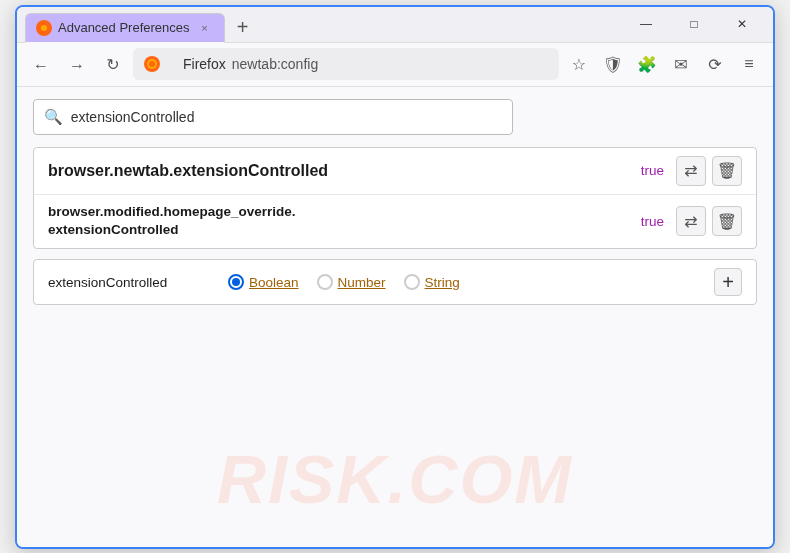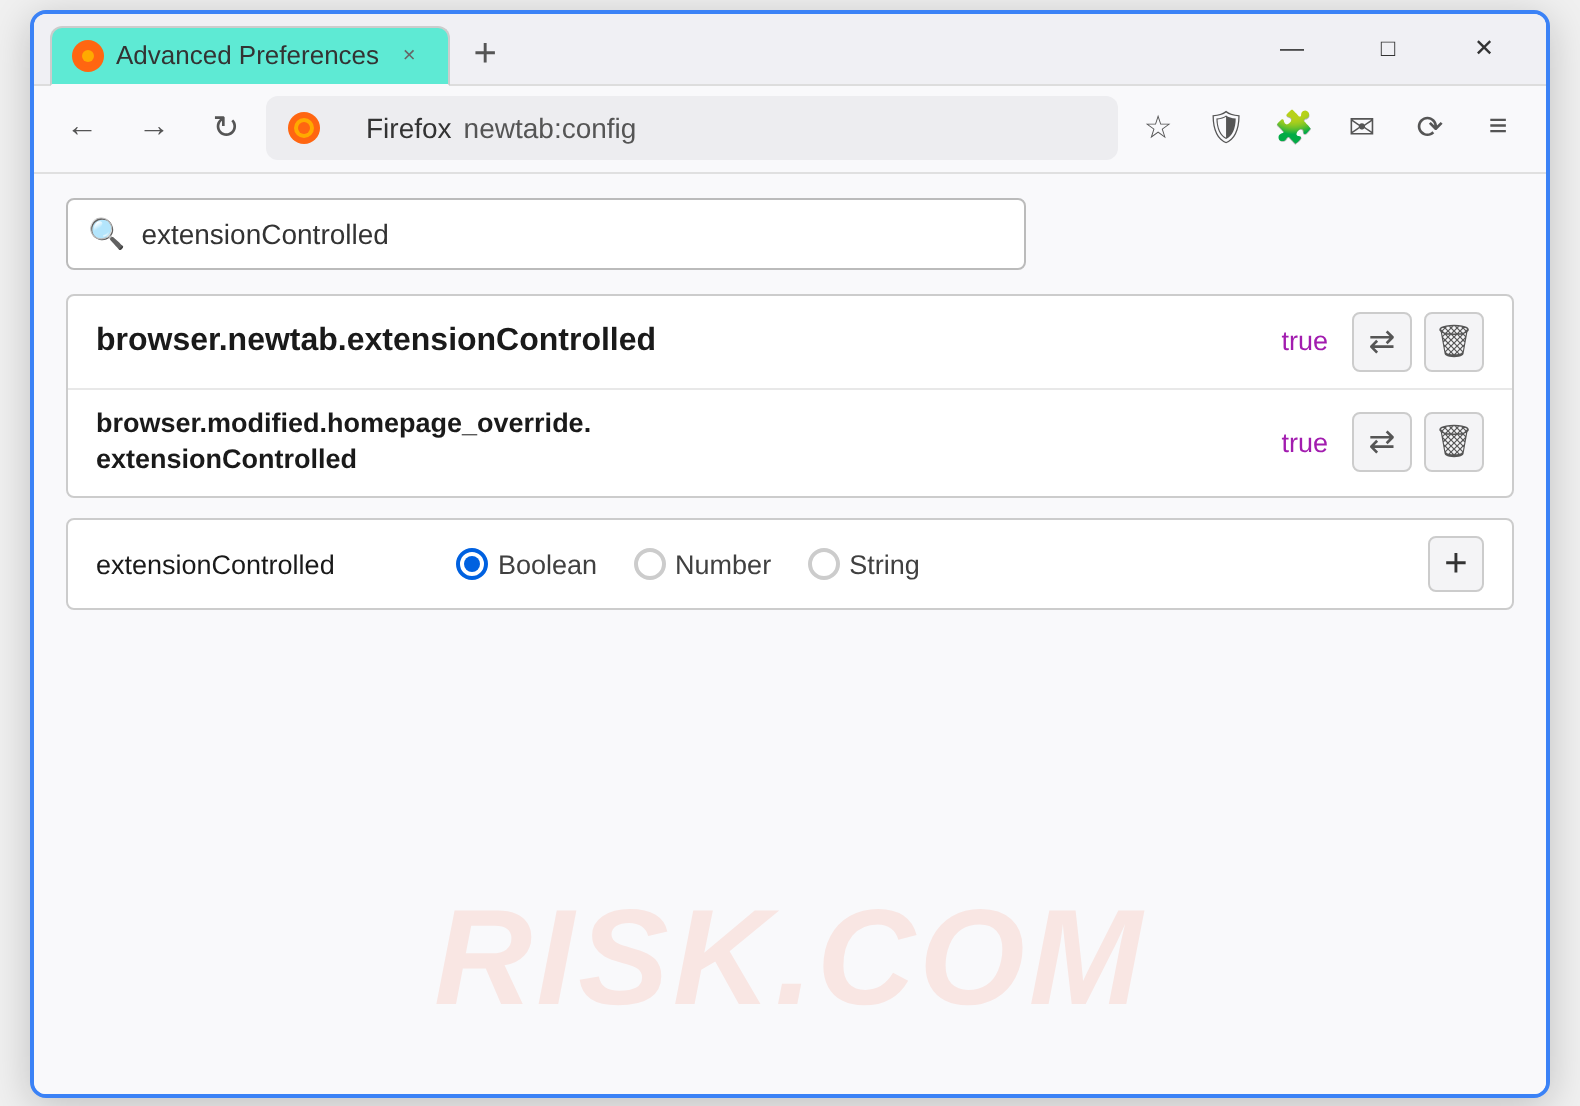--- a/index.html
+++ b/index.html
@@ -35,21 +35,21 @@
     }
 
     .tab-strip {
       display: flex;
       align-items: flex-end;
       flex: 1;
       height: 100%;
     }
 
     .tab-active {
-      background: #5eead4;
+      background: #c4b5fd;
       border: 1px solid #ccc;
       border-bottom: 1px solid #f9f9fb;
       border-radius: 6px 6px 0 0;
       display: flex;
       align-items: center;
       padding: 0 10px;
       height: 30px;
       gap: 6px;
       font-size: 13px;
       color: #333;
@@ -348,21 +348,22 @@
       align-items: center;
       gap: 18px;
       flex: 1;
     }
 
     .radio-item {
       display: flex;
       align-items: center;
       gap: 5px;
       font-size: 13.5px;
-      color: #404040;
+      color: #a16207;
+      text-decoration: underline;
     }
 
     .radio-circle {
       width: 16px;
       height: 16px;
       border-radius: 50%;
       border: 2px solid #ccc;
       display: flex;
       align-items: center;
       justify-content: center;

